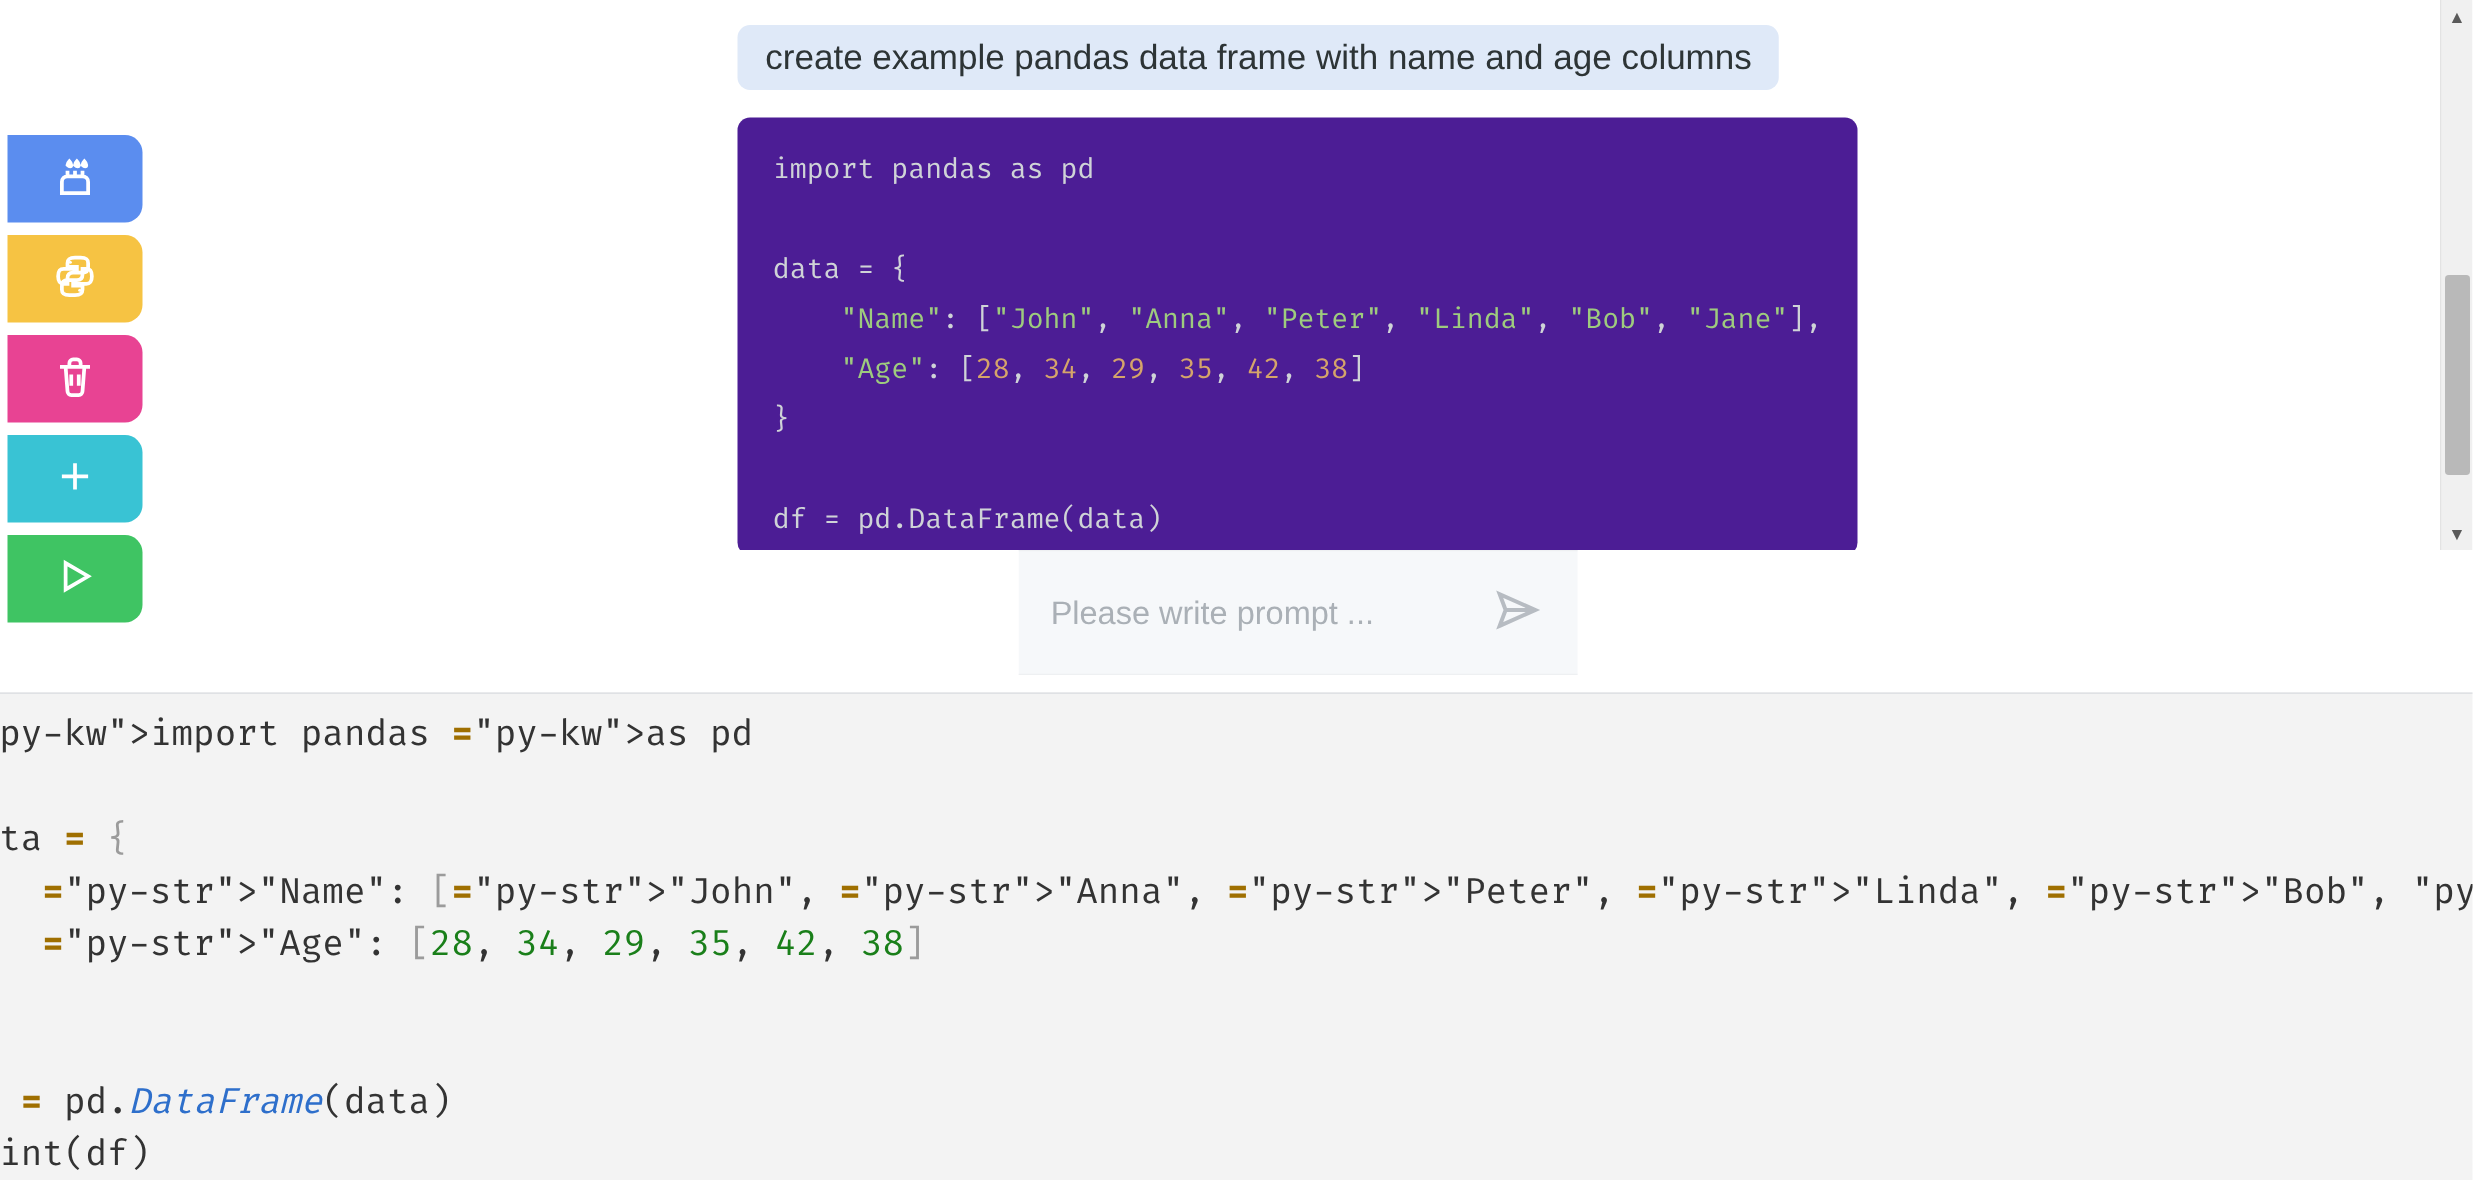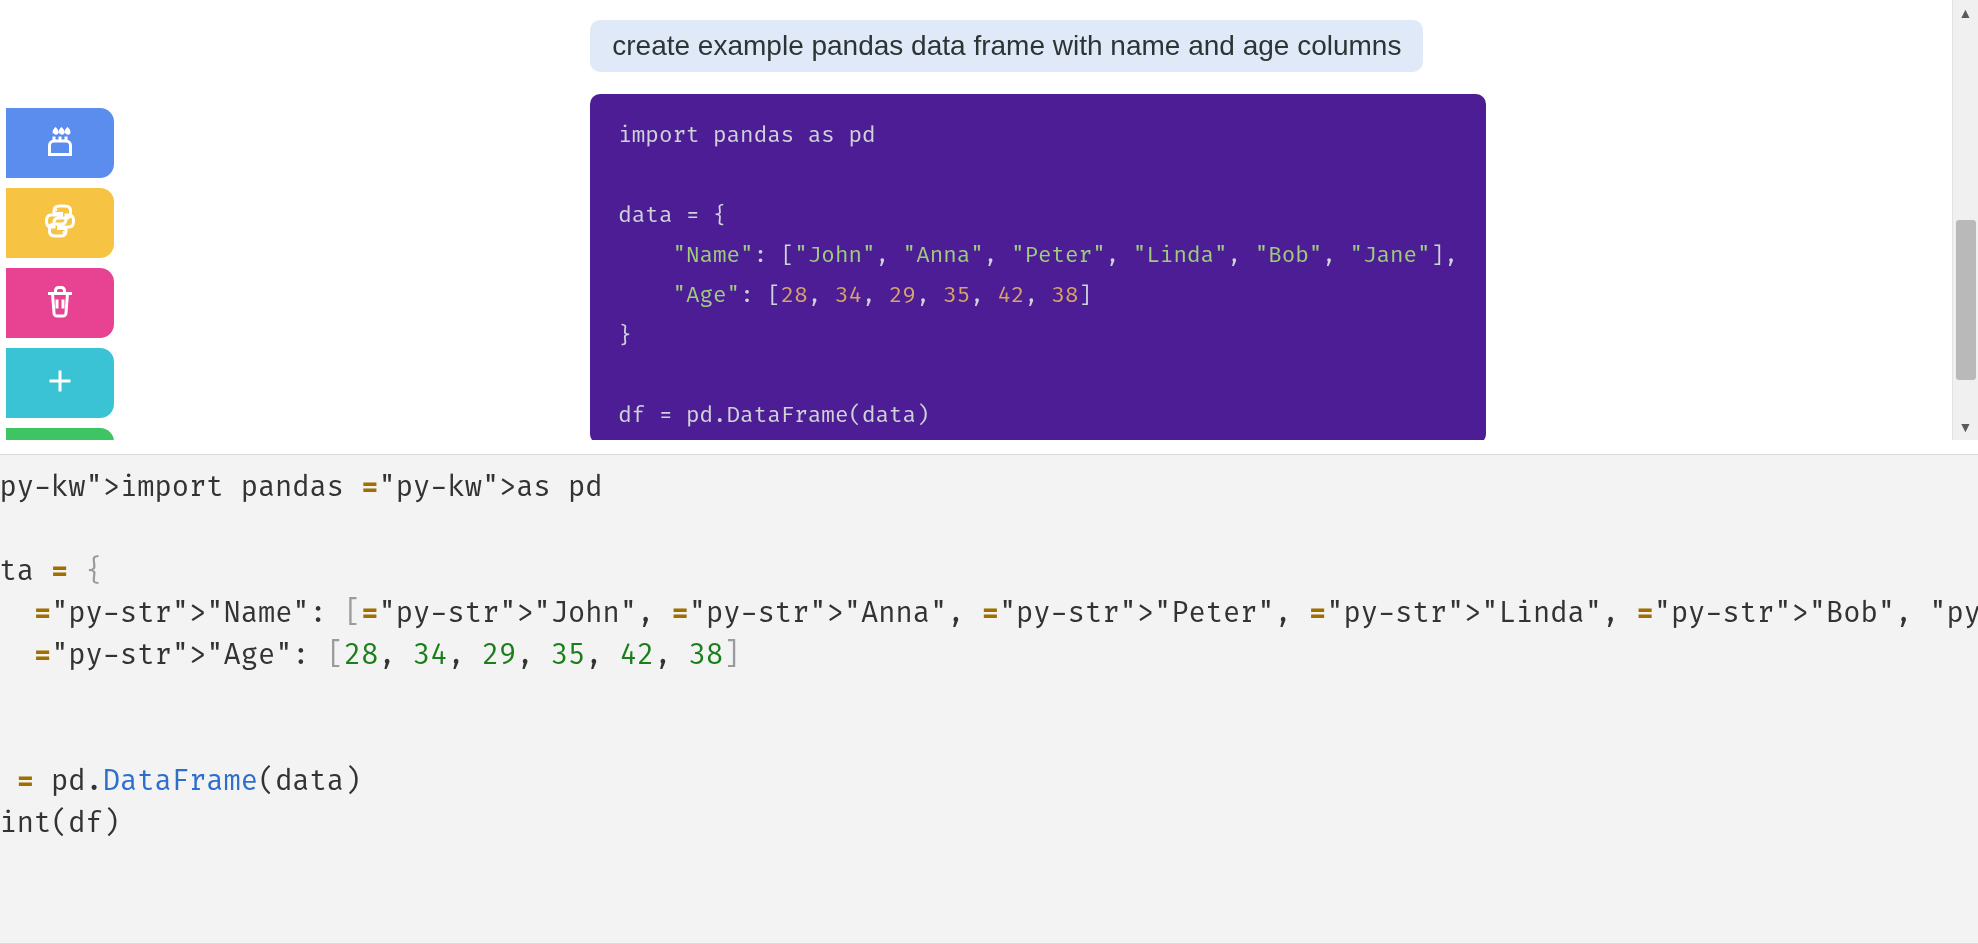--- a/index.html
+++ b/index.html
@@ -133,21 +133,21 @@
     font-family: "Fira Code", "SFMono-Regular", Consolas, "DejaVu Sans Mono", monospace;
     font-size: 28px;
     line-height: 42px;
     white-space: pre;
     color: #333;
     overflow: hidden;
   }
   .cell-body .py-op   { color: #9f6f00; font-weight: 700; }
   .cell-body .py-num  { color: #1a7f1a; }
   .cell-body .py-punc { color: #9b9b9b; }
-  .cell-body .py-func { color: #2e6fcb; }
+  .cell-body .py-func { color: #2e6fcb; font-style: italic; }
 
   
   .scroll-track {
     position: absolute;
     right: 0; top: 0;
     width: 26px;
     height: 440px;
     background: #f0f0f0;
     border-left: 1px solid #e3e3e3;
   }
@@ -222,20 +222,31 @@
 
 data = {
     <span class="str">"Name"</span>: [<span class="str">"John"</span>, <span class="str">"Anna"</span>, <span class="str">"Peter"</span>, <span class="str">"Linda"</span>, <span class="str">"Bob"</span>, <span class="str">"Jane"</span>],
     <span class="str">"Age"</span>: [<span class="num">28</span>, <span class="num">34</span>, <span class="num">29</span>, <span class="num">35</span>, <span class="num">42</span>, <span class="num">38</span>]
 }
 
 df = pd.DataFrame(data)
 print(df)</div>
   </div>
 
+  <div class="prompt-bar">
+    <input class="prompt-input" type="text" placeholder="Please write prompt ..." style="">
+    <div class="send-btn">
+      <span>
+        <svg viewBox="0 0 24 24">
+            <path d="M3 20l18-8L3 4l3 8-3 8z"></path>
+            <path d="M6 12h15"></path>
+          </svg>
+      </span>
+    </div>
+  </div>
 
   <div class="cell-row">
     <div class="cell-gutter">[ ]:</div>
     <div class="cell-body" id="cell-code"><span class<span="" class="py-op">=</span>"py-kw"&gt;import pandas <span class<span="" class="py-op">=</span>"py-kw"&gt;as pd
 
 data <span class="py-op">=</span> <span class="py-punc">{</span>
     <span class<span="" class="py-op">=</span>"py-str"&gt;"Name": <span class="py-punc">[</span><span class<span="" class="py-op">=</span>"py-str"&gt;"John", <span class<span="" class="py-op">=</span>"py-str"&gt;"Anna", <span class<span="" class="py-op">=</span>"py-str"&gt;"Peter", <span class<span="" class="py-op">=</span>"py-str"&gt;"Linda", <span class<span="" class="py-op">=</span>"py-str"&gt;"Bob", "py-str"&gt;"Jane",
     <span class<span="" class="py-op">=</span>"py-str"&gt;"Age": <span class="py-punc">[</span><span class="py-num">28</span>, <span class="py-num">34</span>, <span class="py-num">29</span>, <span class="py-num">35</span>, <span class="py-num">42</span>, <span class="py-num">38</span><span class="py-punc">]</span>
 <span class="py-punc">}</span>
 

